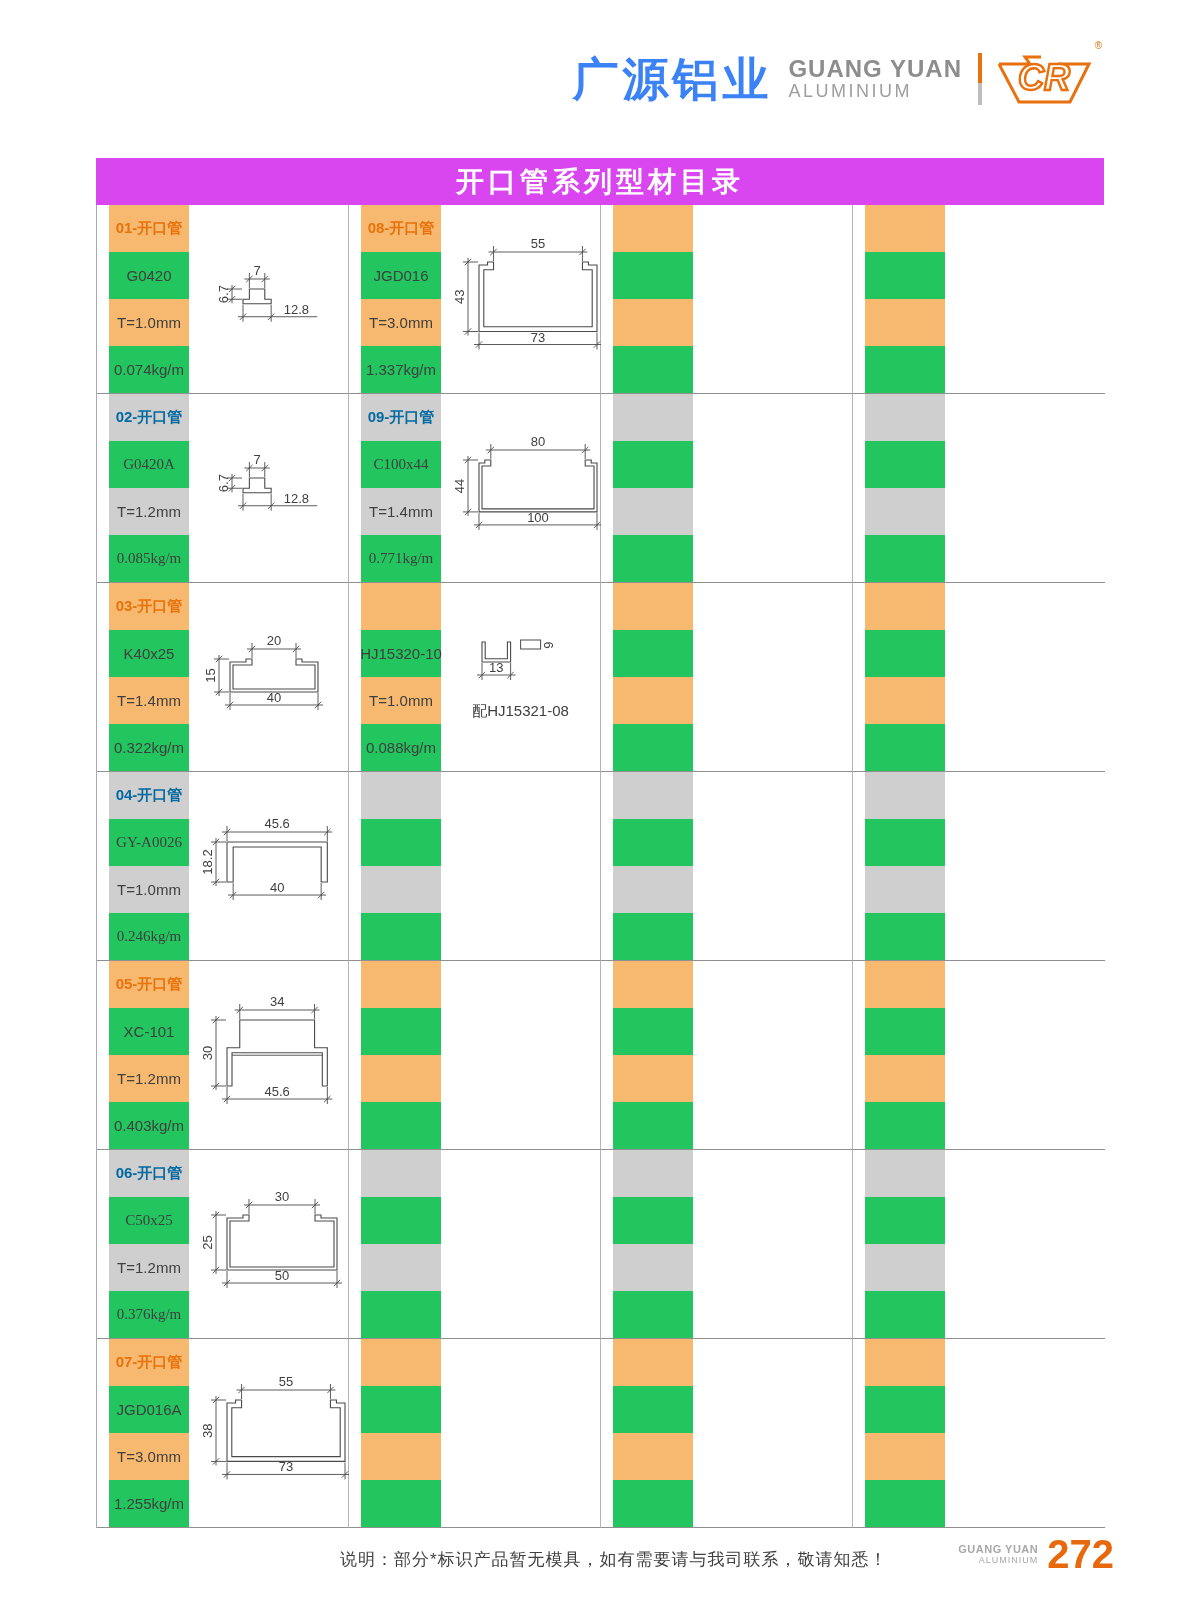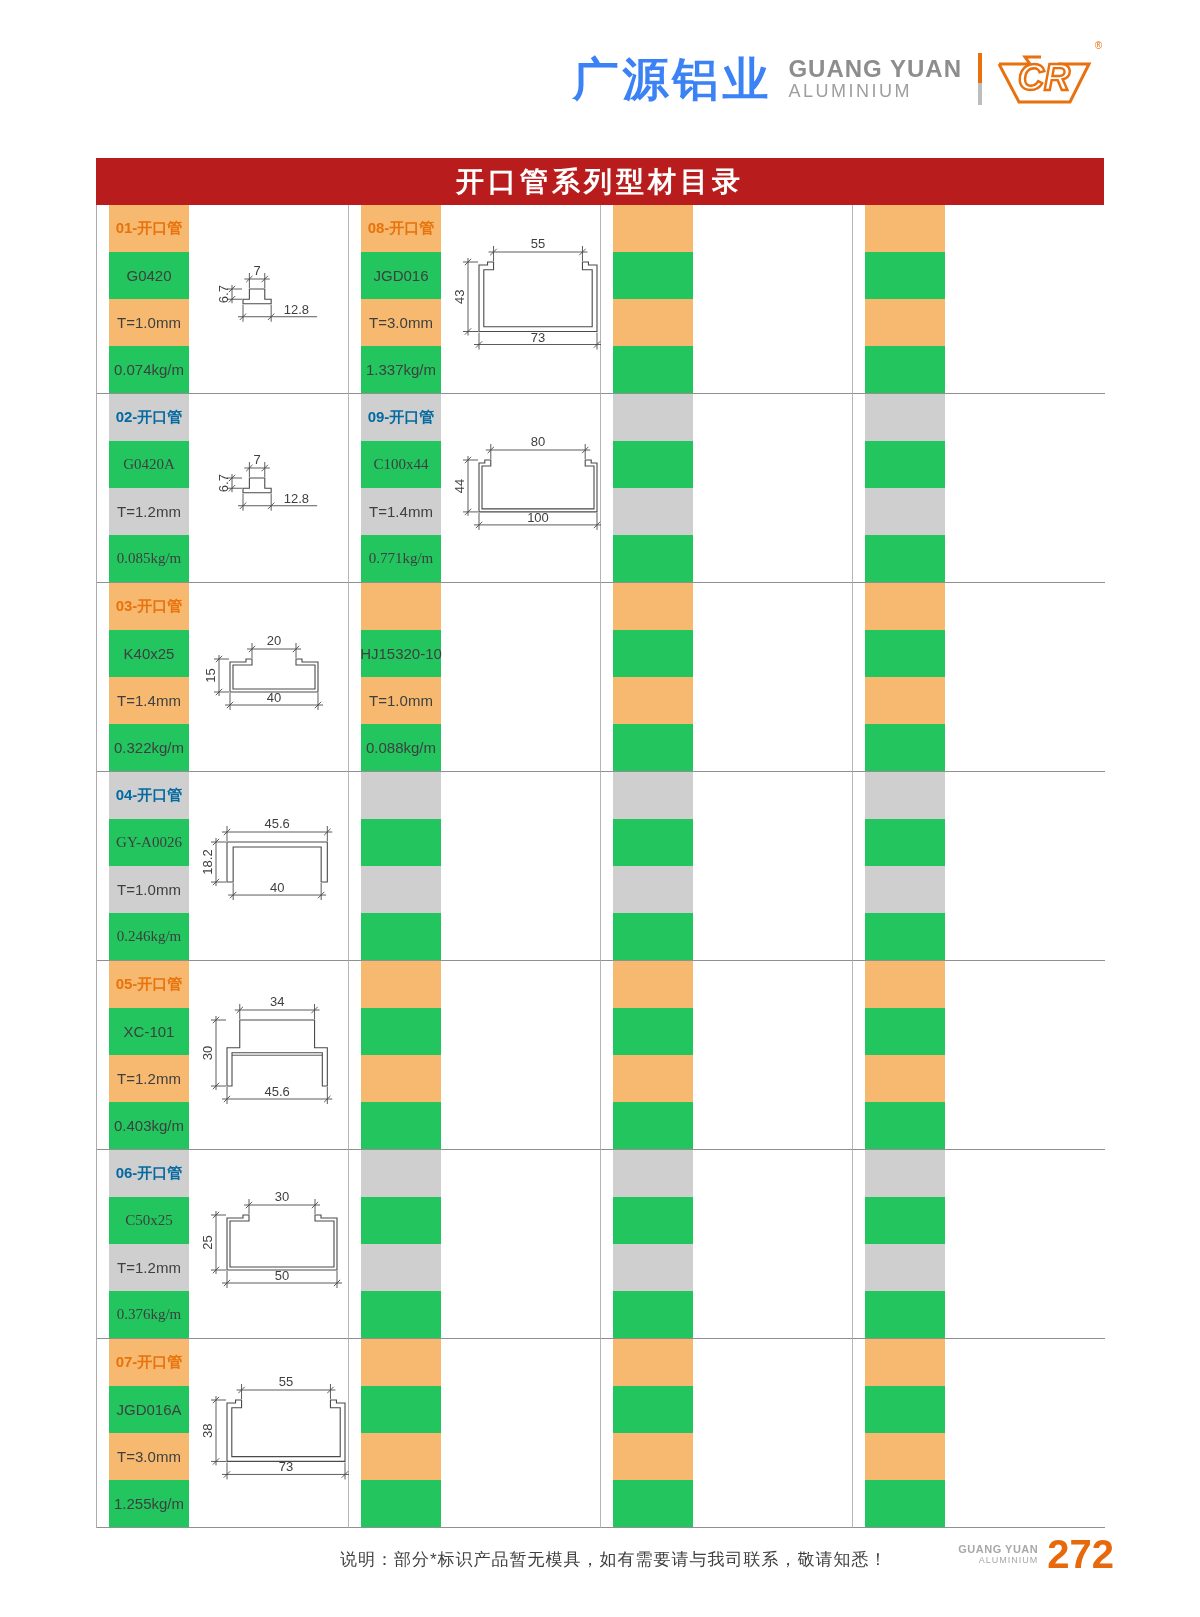--- a/index.html
+++ b/index.html
@@ -16,21 +16,21 @@
   .brand-en-wrap { margin-left:16px; display:flex; flex-direction:column; justify-content:center; }
   .brand-en { font-size:24px; font-weight:bold; color:#8d8d8d; letter-spacing:1px; line-height:1.05; }
   .brand-sub { font-size:18px; color:#9e9e9e; letter-spacing:2.5px; line-height:1.15; }
   .brand-divider { width:4px; height:52px; margin:0 14px 0 16px;
     background:linear-gradient(to bottom, #E8700F 0 58%, #bdbdbd 58% 100%); }
   .logo-mark { position:relative; width:96px; height:62px; }
   .logo-reg { position:absolute; top:-8px; right:-10px; font-size:10px; color:#E8700F; }
 
   
   .catalog { position:absolute; left:96px; top:158px; width:1008px; }
-  .titlebar { height:47px; background:#b91c1c; color:#ffffff;
+  .titlebar { height:47px; background:#d946ef; color:#ffffff;
     display:flex; align-items:center; justify-content:center;
     font-size:28px; font-weight:bold; letter-spacing:4px; }
   .tbody { display:grid; grid-template-columns:repeat(4, 252px);
     border-left:1px solid #ababab; border-right:1px solid #ababab; }
   .pgroup { height:189px; border-bottom:1px solid #909090; display:flex; background:#ffffff;padding-left:12px; }
   .pgroup.colsep { border-right:1px solid #b5b5b5; }
   .labels { width:80px; display:flex; flex-direction:column; flex:none; }
   .lcell { flex:1; display:flex; align-items:center; justify-content:center;
     font-size:15px; color:#3f3f3f; white-space:nowrap; overflow:visible; }
   .lcell.id-cell { font-weight:bold; }
@@ -279,20 +279,36 @@
           </svg>
         </div>
       </div>
       <div class="pgroup v-orange colsep">
         <div class="labels">
           <div class="lcell c0 id-cell"></div>
           <div class="lcell c1">HJ15320-10</div>
           <div class="lcell c2">T=1.0mm</div>
           <div class="lcell c3">0.088kg/m</div>
         </div>
+        <div class="diagram">
+          <svg width="104.6" height="66">
+            <g transform="translate(14,8)">
+              <path d="M0 0 L0 20 L28.6 20 L28.6 0 L25.400000000000002 0 L25.400000000000002 16.8 L3.2 16.8 L3.2 0 Z" fill="#ffffff" stroke="#4A4A4A" stroke-width="1.1" stroke-linejoin="miter"></path>
+              <line x1="0" y1="21" x2="0" y2="38" stroke="#4A4A4A" stroke-width="0.9"></line>
+              <line x1="28.6" y1="21" x2="28.6" y2="38" stroke="#4A4A4A" stroke-width="0.9"></line>
+              <line x1="-5" y1="33" x2="33.6" y2="33" stroke="#4A4A4A" stroke-width="0.9"></line>
+              <line x1="-3.2" y1="36.2" x2="3.2" y2="29.8" stroke="#4A4A4A" stroke-width="0.9"></line>
+              <line x1="25.400000000000002" y1="36.2" x2="31.8" y2="29.8" stroke="#4A4A4A" stroke-width="0.9"></line>
+              <text x="14.3" y="30" text-anchor="middle" font-size="13" fill="#3F3F3F">13</text>
+              <rect x="38.6" y="-2" width="20" height="9" fill="#ffffff" stroke="#4A4A4A" stroke-width="1"></rect>
+              <text x="70.6" y="3" text-anchor="middle" font-size="13" fill="#3F3F3F" transform="rotate(-90 70.6 3)">9</text>
+            </g>
+          </svg>
+          <div class="dnote">配HJ15321-08</div>
+        </div>
       </div>
       <div class="pgroup v-orange colsep">
         <div class="labels">
           <div class="lcell c0 id-cell"></div>
           <div class="lcell c1"></div>
           <div class="lcell c2"></div>
           <div class="lcell c3"></div>
         </div>
         <div class="diagram"></div>
       </div>

